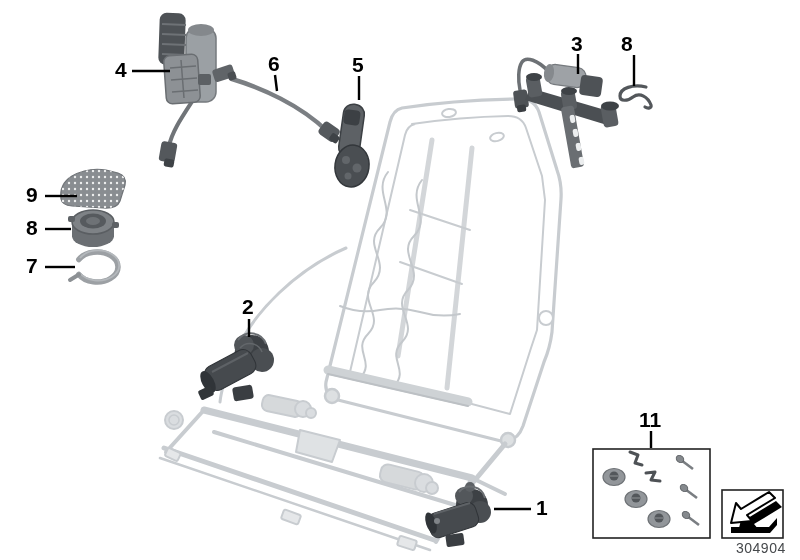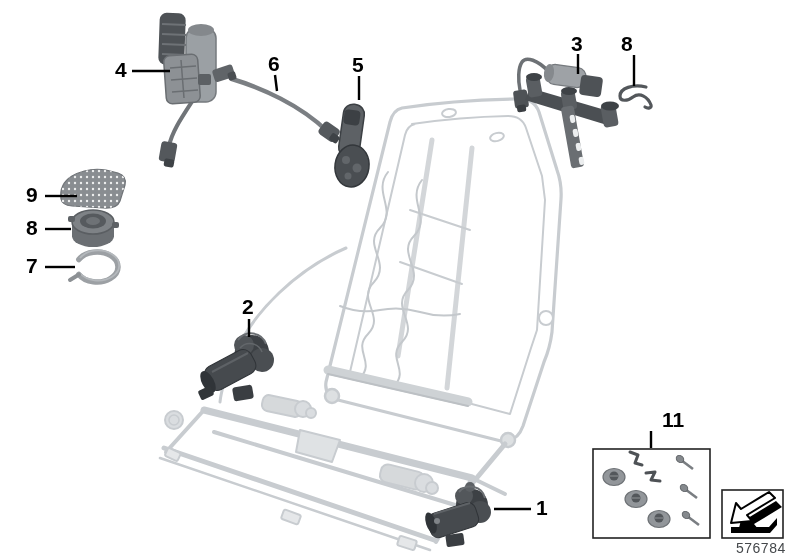--- a/index.html
+++ b/index.html
@@ -237,17 +237,17 @@
 <div class="callout" style="left:536px; top:497px;">1</div>
 <div class="callout" style="left:242px; top:296px;">2</div>
 <div class="callout" style="left:571px; top:33px;">3</div>
 <div class="callout" style="left:115px; top:59px;">4</div>
 <div class="callout" style="left:352px; top:54px;">5</div>
 <div class="callout" style="left:268px; top:53px;">6</div>
 <div class="callout" style="left:26px;  top:255px;">7</div>
 <div class="callout" style="left:26px;  top:217px;">8</div>
 <div class="callout" style="left:26px;  top:184px;">9</div>
 <div class="callout" style="left:621px; top:33px;">8</div>
-<div class="callout" style="left:639px; top:409px;margin-left:23px;">11</div>
-
-<div class="diagram-code">576784</div>
+<div class="callout" style="left:639px; top:409px;">11</div>
+
+<div class="diagram-code">304904</div>
 
 </div>
 
 </body></html>

